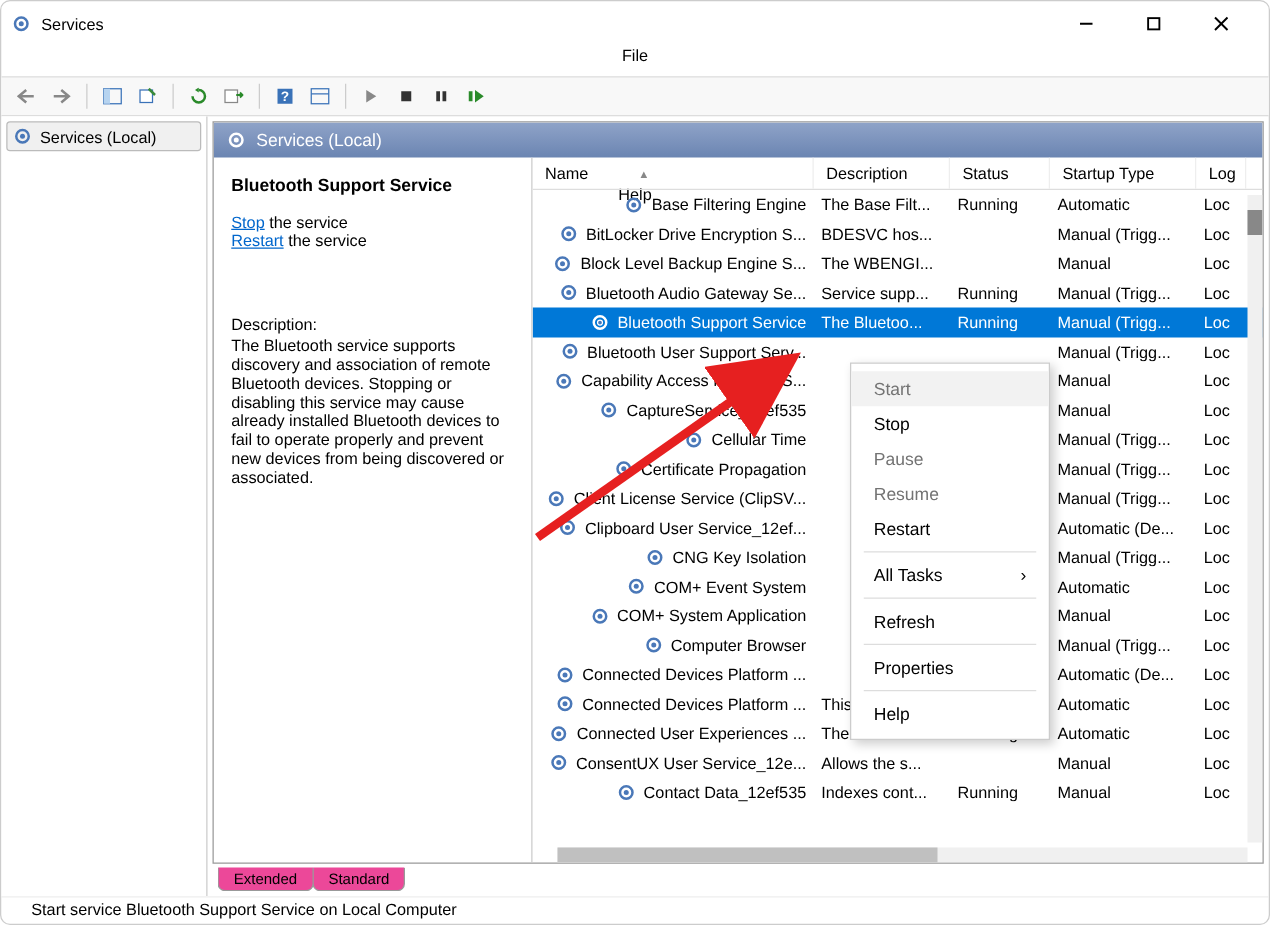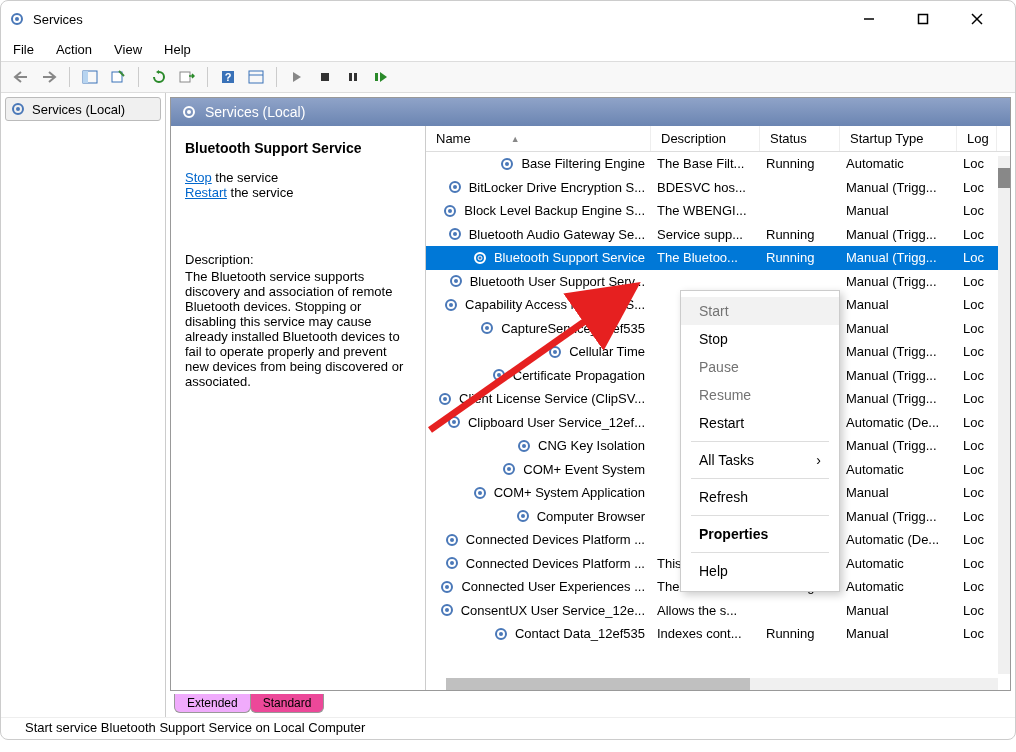--- a/index.html
+++ b/index.html
@@ -6,21 +6,21 @@
 body { background: #fff; width: 1016px; height: 752px; overflow: hidden; position: relative; }
 
 .window { width: 1016px; height: 740px; border: 1px solid #ccc; border-radius: 8px; background: #fff; display: flex; flex-direction: column; overflow: hidden; }
 
 .titlebar { height: 36px; display: flex; align-items: center; padding: 0 8px; }
 .titlebar .app-icon { margin-right: 8px; }
 .titlebar .title { font-size: 13px; flex: 1; }
 .titlebar .win-btns { display: flex; gap: 18px; padding-right: 12px; }
 .titlebar .win-btn { width: 36px; height: 28px; display: flex; align-items: center; justify-content: center; }
 
-.menubar { height: 24px; display: flex; align-items: center; padding: 0 12px; gap: 22px; font-size: 13px; }
+.menubar { height: 24px; display: flex; align-items: center; padding: 0 12px; gap: 22px; font-size: 13px; flex-direction: column; }
 .menubar span { cursor: default; }
 
 .toolbar { height: 32px; border-top: 1px solid #ddd; border-bottom: 1px solid #ddd; display: flex; align-items: center; padding: 0 8px; gap: 4px; background: #f8f8f8; }
 .tb-btn { width: 24px; height: 24px; display: flex; align-items: center; justify-content: center; border: 1px solid transparent; }
 .tb-sep { width: 1px; height: 20px; background: #ccc; margin: 0 4px; }
 
 .body { flex: 1; display: flex; overflow: hidden; }
 .left-pane { width: 165px; border-right: 1px solid #ccc; background: #fff; padding: 4px; }
 .left-pane .node { display: flex; align-items: center; gap: 6px; font-size: 13px; padding: 3px 4px; background: #f0f0f0; border: 1px solid #bbb; border-radius: 3px; }
 
@@ -49,21 +49,21 @@
 .row .c-name { display: flex; align-items: center; gap: 6px; padding-left: 3px; justify-content: flex-end; }
 .row.selected { background: #0078d7; color: #fff; }
 .row.selected .gear-icon svg path, .row.selected .gear-icon svg circle { stroke: #fff; }
 
 .h-scrollbar { position: absolute; bottom: 0; left: 20px; right: 12px; height: 12px; background: #f0f0f0; }
 .h-scrollbar .thumb { height: 100%; width: 55%; background: #c0c0c0; }
 .v-scrollbar { position: absolute; top: 30px; right: 0; bottom: 16px; width: 12px; background: #f0f0f0; }
 .v-scrollbar .thumb { width: 100%; height: 20px; margin-top: 12px; background: #888; }
 
 .tabs-strip { height: 22px; display: flex; align-items: flex-end; padding-left: 4px; font-size: 12px; }
-.tab { border: 1px solid #999; border-top: none; padding: 2px 12px; border-radius: 0 0 6px 6px; margin-right: -1px; background: #f0abfc; }
+.tab { border: 1px solid #999; border-top: none; padding: 2px 12px; border-radius: 0 0 6px 6px; margin-right: -1px; background: #ec4899; }
 .tab.alt { background: #ec4899; }
 
 .statusbar { height: 22px; padding: 2px 24px; font-size: 13px; border-top: 1px solid #eee; }
 
 .context-menu { position: absolute; left: 680px; top: 290px; width: 160px; background: #fff; border: 1px solid #ccc; box-shadow: 3px 3px 8px rgba(0,0,0,.2); padding: 6px 0; font-size: 14px; z-index: 50; }
 .context-menu .item { padding: 6px 18px; }
 .context-menu .item.disabled { color: #737373; }
 .context-menu .item.hl { background: #f2f2f2; }
 .context-menu .sep { height: 1px; background: #ddd; margin: 4px 10px; }
 .context-menu .item.sub { display: flex; justify-content: space-between; align-items: center; }
@@ -583,21 +583,21 @@
   <div class="item disabled">Resume</div>
   <div class="item">Restart</div>
   <div class="sep"></div>
   <div class="item sub">
       <span>All Tasks</span>
       <span>›</span>
     </div>
   <div class="sep"></div>
   <div class="item">Refresh</div>
   <div class="sep"></div>
-  <div class="item" style="font-weight:bold">Properties</div>
+  <div class="item" style="font-weight:normal">Properties</div>
   <div class="sep"></div>
   <div class="item">Help</div>
 </div>
 
 <svg class="arrow-annotation" width="250" height="170">
   <defs>
       <marker id="ah" markerWidth="12" markerHeight="12" refX="9" refY="5" orient="auto">
         <path d="M0 0 L10 5 L0 10 Z" fill="#e62020"></path>
       </marker>
     </defs>

